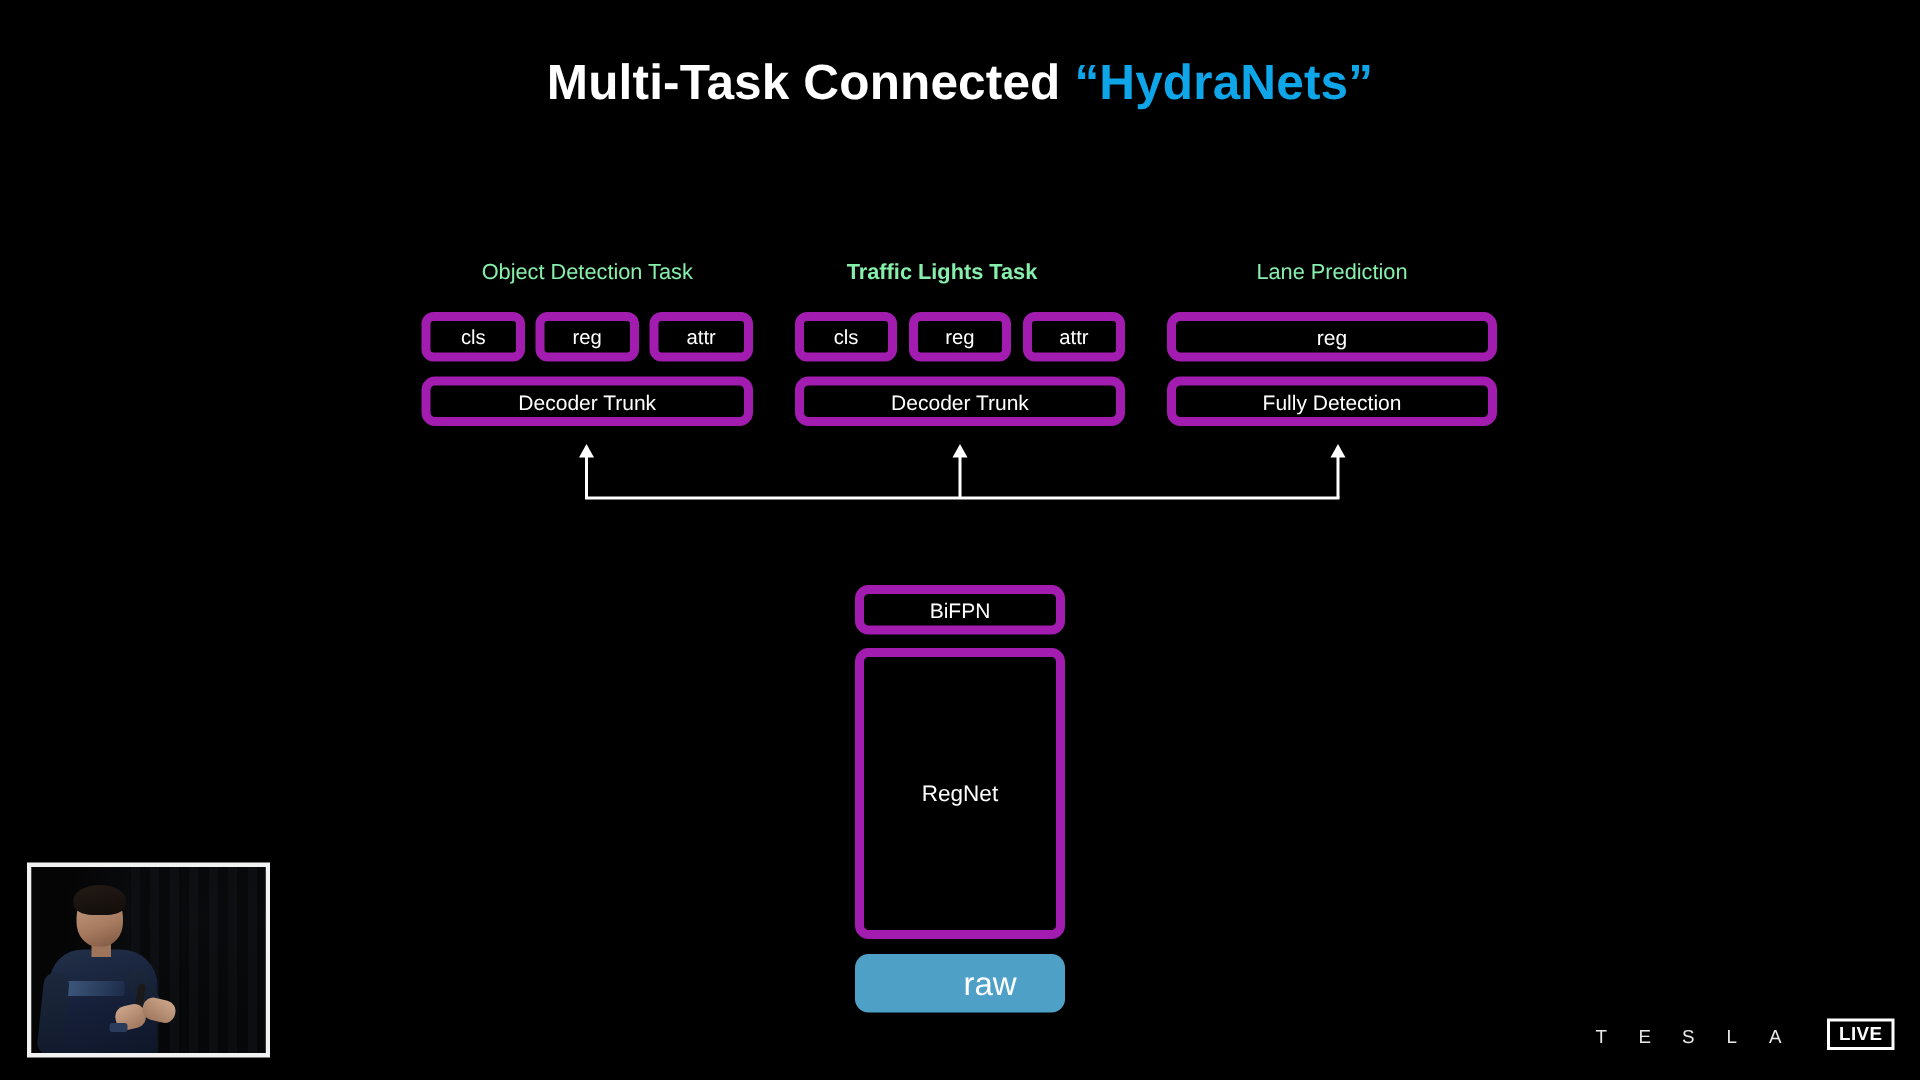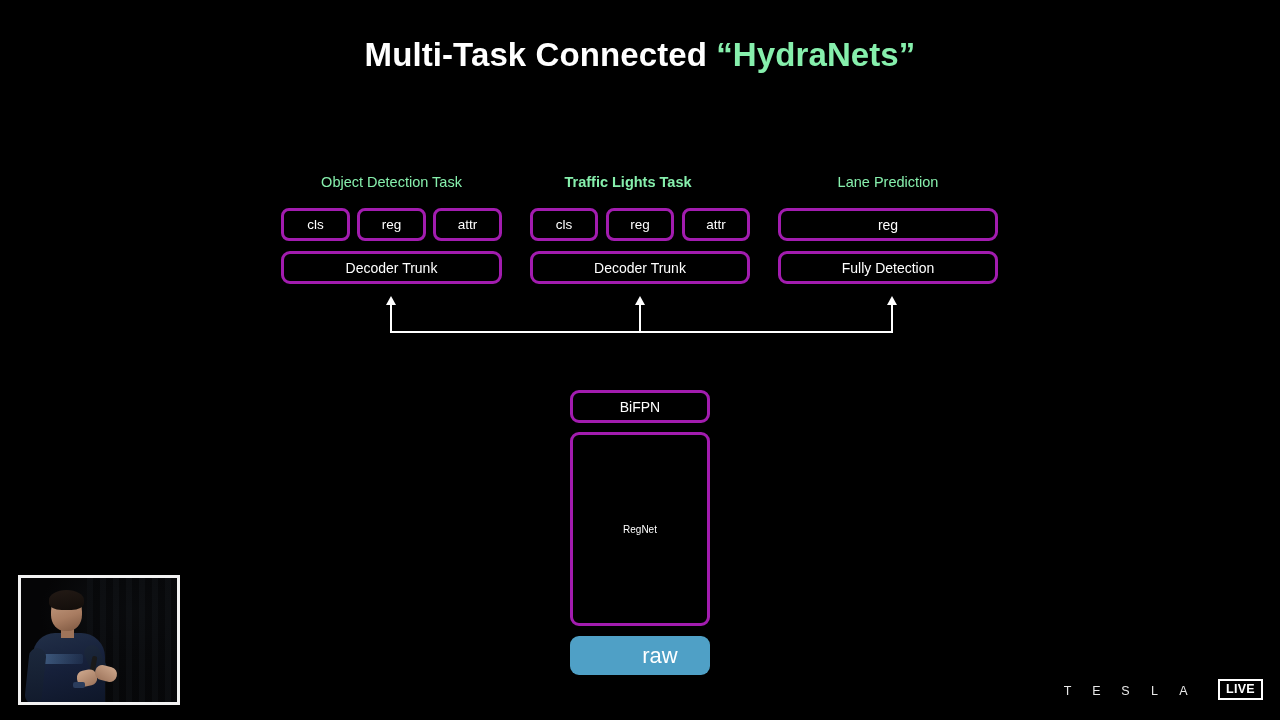--- a/index.html
+++ b/index.html
@@ -19,46 +19,46 @@
   .title {
     position:absolute;
     top:36px; left:0; width:1280px;
     text-align:center;
     font-size:33px;
     font-weight:700;
     letter-spacing:0.1px;
     white-space:nowrap;
   }
   .title .t-main { color:#ffffff; }
-  .title .t-accent { color:#86efac;margin-top:28px; }
+  .title .t-accent { color:#0ea5e9;margin-top:28px; }
 
   
   .col-label {
     position:absolute;
     font-size:14.5px;
     color:#86efac;
     text-align:center;
     white-space:nowrap;
   }
 
   
   .box {
     position:absolute;
-    border:3px solid #a21caf;
+    border:6px solid #a21caf;
     border-radius:9px;
     background:#000;
     color:#ffffff;
     display:flex;
     align-items:center;
     justify-content:center;
     font-size:14px;
     white-space:nowrap;
   }
   .box.small { font-size:13.5px; border-radius:8px; }
-  .box.tall  { font-size:10px; }
+  .box.tall  { font-size:15px; }
 
   .box.blue {
     background:#4fa0c6;
     border:none;
     color:#ffffff;
   }
   .box.blue.msf {
     font-size:11.5px;
     font-weight:700;
     border-radius:8px;

